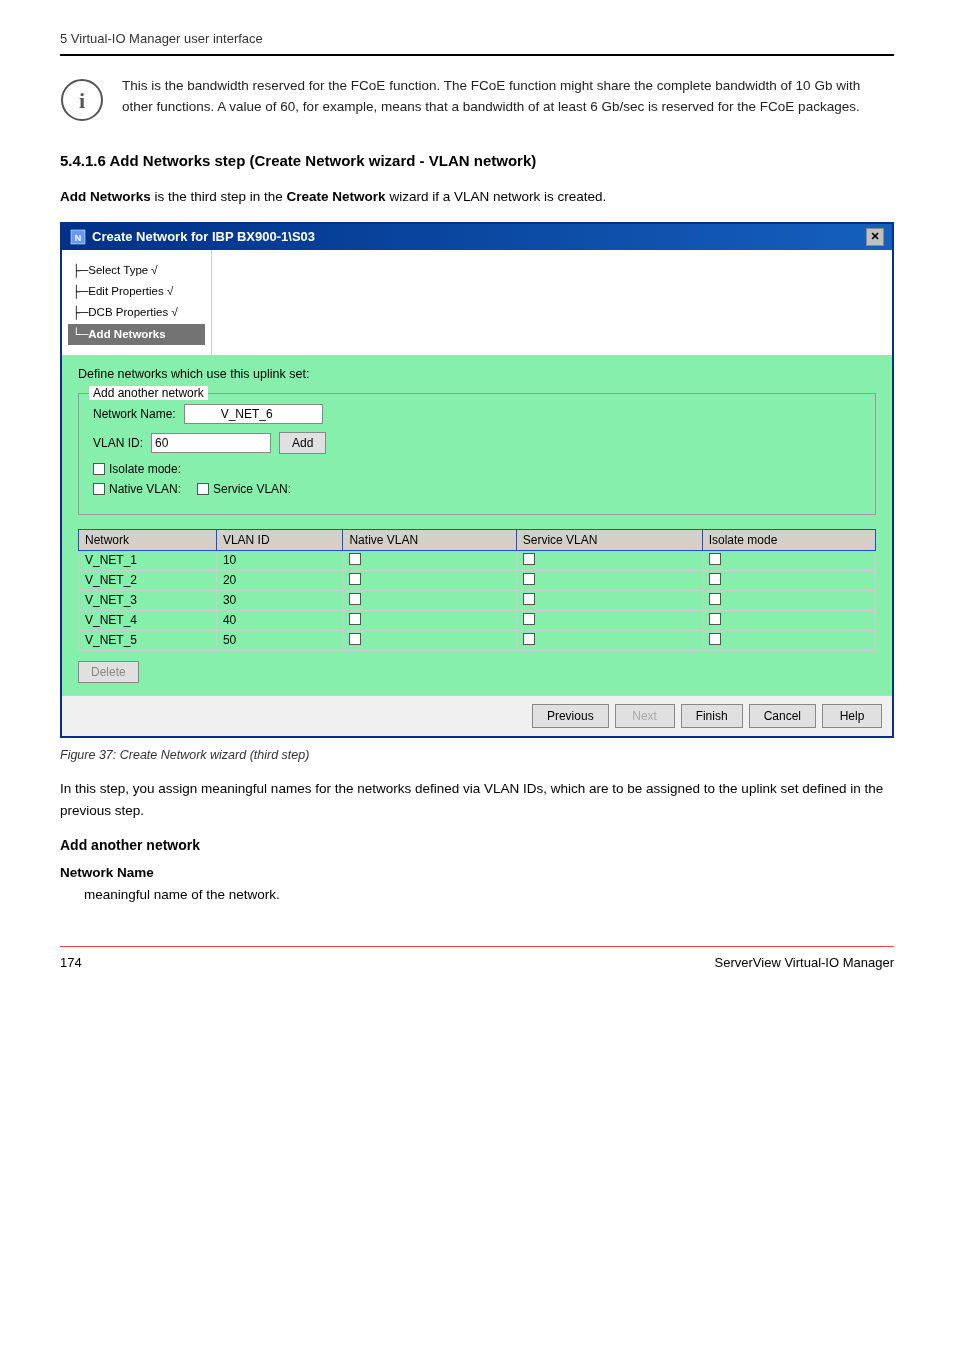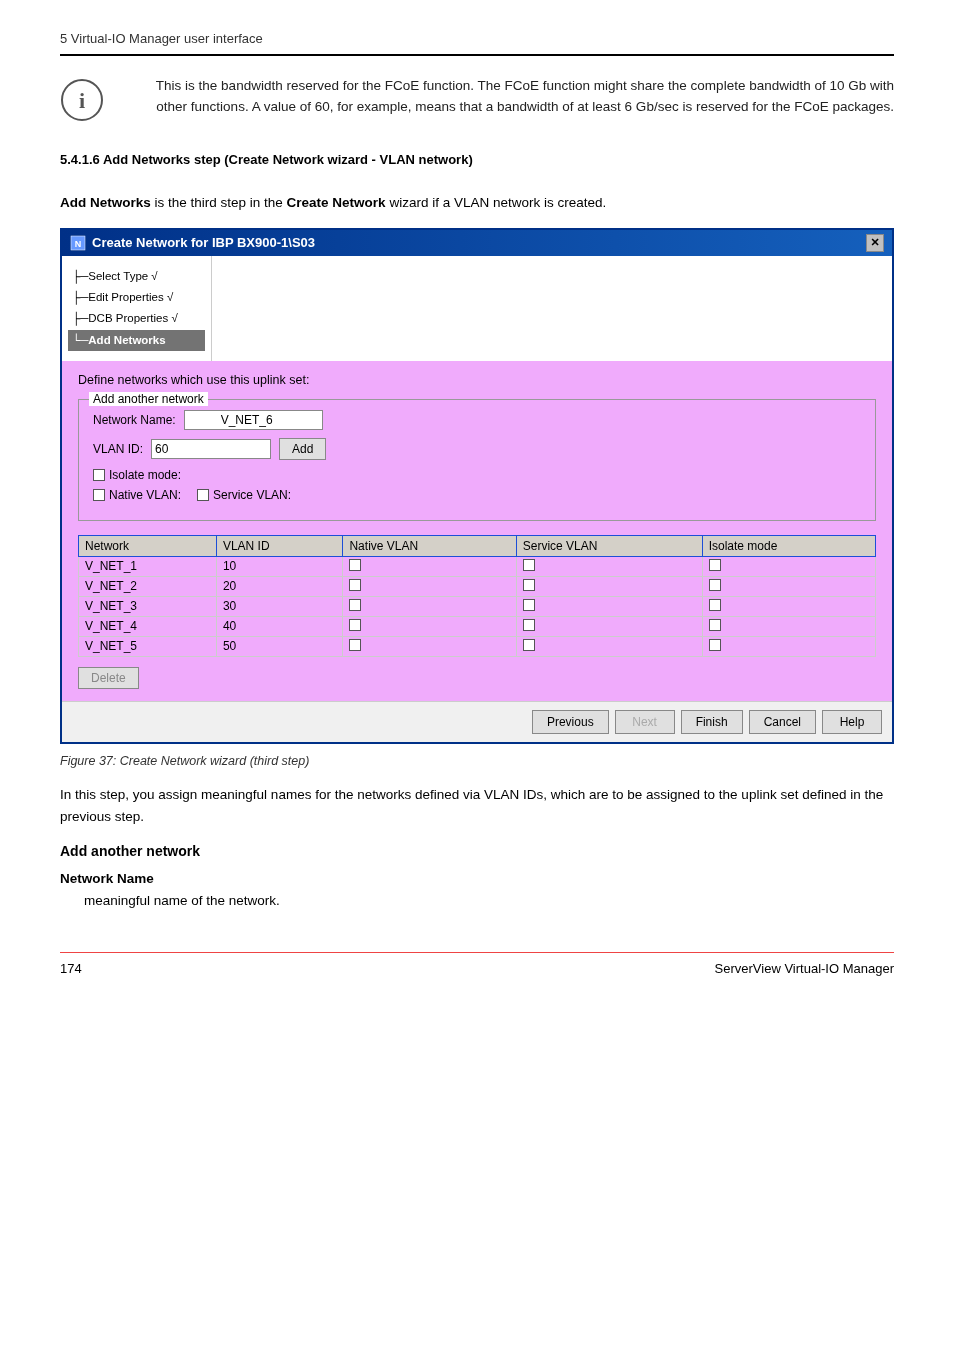--- a/index.html
+++ b/index.html
@@ -47,27 +47,26 @@
 
     .info-icon svg {
       width: 44px;
       height: 44px;
     }
 
     .info-text {
       font-size: 13.5px;
       line-height: 1.55;
       color: #222;
-      text-align: right;
     }
 
     .section-heading {
-      font-size: 13px;
+      font-size: 15px;
       font-weight: bold;
-      margin-bottom: 26px;
+      margin-bottom: 18px;
       margin-top: 10px;
     }
 
     .section-subtext {
       font-size: 13.5px;
       line-height: 1.55;
       margin-bottom: 14px;
     }
 
     
@@ -134,21 +133,21 @@
 
     .wizard-sidebar-item.active {
       background: #737373;
       color: #fff;
       font-weight: bold;
     }
 
     .wizard-content {
       flex: 1;
       padding: 12px 16px;
-      background: #f0abfc;
+      background: #86efac;
     }
 
     .wizard-content-title {
       font-size: 12.5px;
       margin-bottom: 12px;
       color: #000;
     }
 
     .add-network-group {
       border: 1px solid #999;

